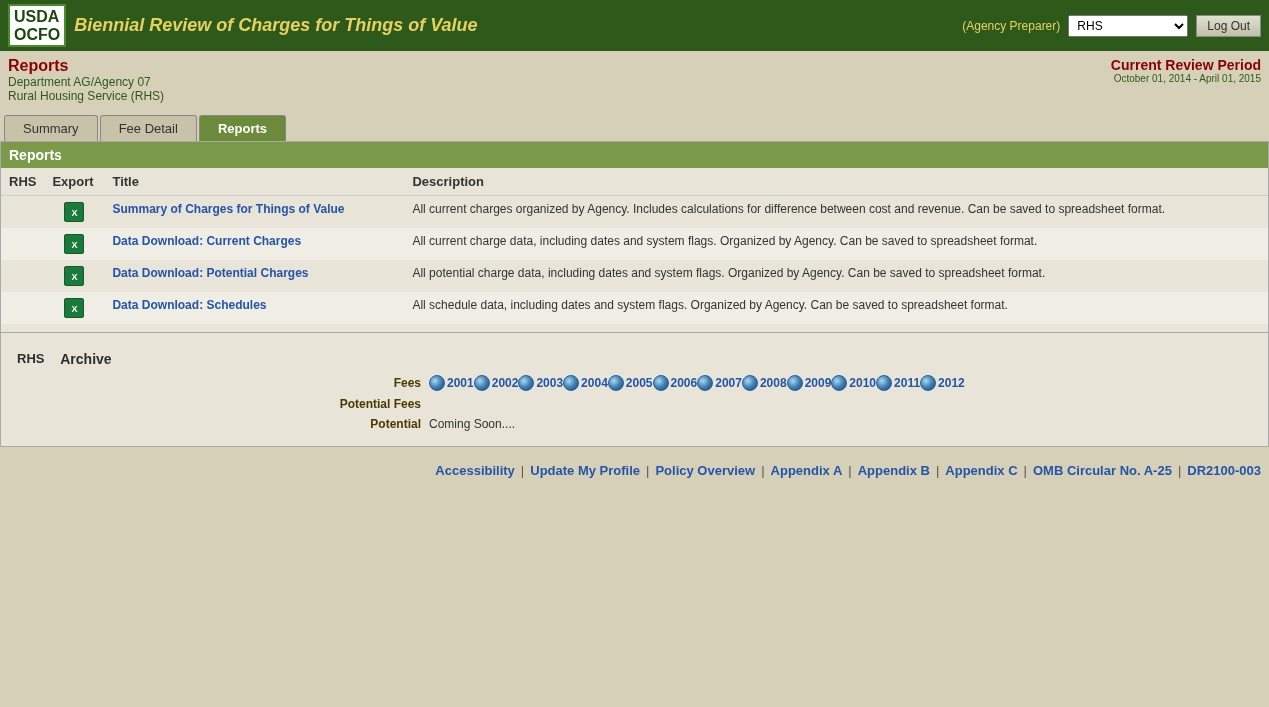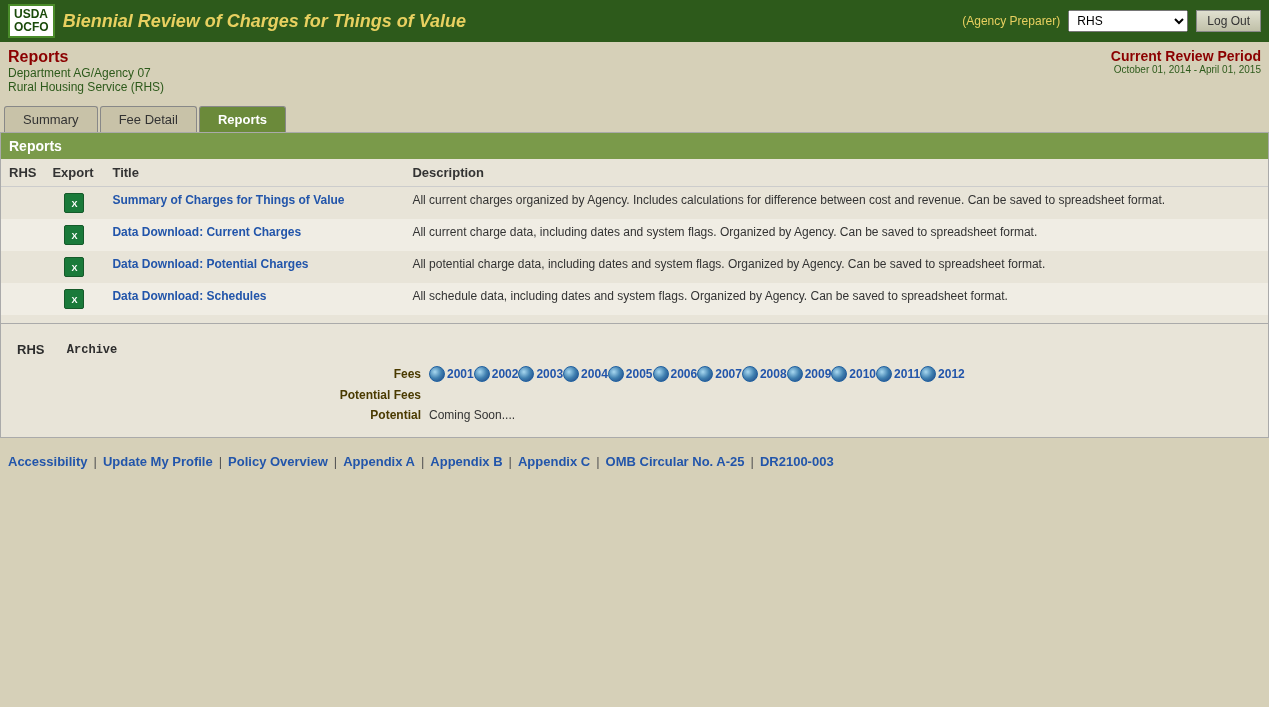--- a/index.html
+++ b/index.html
@@ -1,21 +1,21 @@
 <!DOCTYPE html>
 <html><head>
   <meta charset="utf-8">
   <style>
     * { margin: 0; padding: 0; box-sizing: border-box; }
     body { font-family: Arial, sans-serif; font-size: 13px; background: #d6d0b8; }
 
     
     .header { background: #2d5a1b; display: flex; align-items: center; justify-content: space-between; padding: 4px 8px; }
     .header-left { display: flex; align-items: center; gap: 8px; }
-    .usda-logo { background: #fff; border: 2px solid #4a8c2a; padding: 2px 4px; font-size: 12px; font-weight: bold; color: #1a4a0a; line-height: 1.1; }
+    .usda-logo { background: #fff; border: 2px solid #4a8c2a; padding: 2px 4px; font-size: 16px; font-weight: bold; color: #1a4a0a; line-height: 1.1; }
     .app-title { color: #e8d060; font-size: 18px; font-weight: bold; font-style: italic; }
     .header-right { display: flex; align-items: center; gap: 8px; }
     .agency-preparer { color: #e8d060; font-size: 12px; }
     .agency-select { padding: 2px 4px; font-size: 12px; min-width: 120px; }
     .logout-btn { background: linear-gradient(180deg, #e0e0d0, #c0c0a8); border: 1px solid #888; padding: 3px 10px; font-size: 12px; cursor: pointer; border-radius: 0; color: #333; }
 
     
     .info-row { display: flex; justify-content: space-between; align-items: flex-start; padding: 6px 8px 4px 8px; background: #d6d0b8; }
     .info-left .page-title { color: #8b0000; font-size: 16px; font-weight: bold; }
     .info-left .dept { color: #2d5a1b; font-size: 12px; }
@@ -46,21 +46,21 @@
     .archive-years { display: flex; flex-wrap: wrap; align-items: center; }
     .archive-year-link { display: inline-flex; align-items: center; gap: 2px; color: #2255aa; text-decoration: none; font-size: 12px; font-weight: bold; }
     .globe-icon { display: inline-block; width: 16px; height: 16px; background: radial-gradient(circle at 35% 35%, #a8d8f0, #4080b0, #1a4080); border-radius: 50%; border: 1px solid #2060a0; vertical-align: middle; }
     .coming-soon { color: #333; font-size: 12px; }
 
     
     .divider { border: none; border-top: 1px solid #aaa; margin: 8px 0; }
 
     
     .footer { background: #d6d0b8; padding: 16px 8px; text-align: center; }
-    .footer-links { display: flex; justify-content: flex-start; align-items: center; flex-wrap: wrap; gap: 4px; }
+    .footer-links { display: flex; justify-content: flex-end; align-items: center; flex-wrap: wrap; gap: 4px; }
     .footer-links a { color: #2255aa; text-decoration: none; font-size: 13px; font-weight: bold; }
     .footer-sep { color: #555; font-size: 13px; margin: 0 2px; }
 
     .archive-section { padding: 4px 0 12px 0; }
     .archive-rhs-label { display: inline-block; color: #2d2d2d; font-weight: bold; font-size: 13px; padding: 4px 8px; }
   </style>
 </head>
 <body>
 
 <div class="header">
@@ -153,21 +153,21 @@
     <td>All schedule data, including dates and system flags. Organized by Agency. Can be saved to spreadsheet format.</td>
   </tr>
       </tbody>
   </table>
 
   <hr class="divider">
 
   <div class="archive-section">
     <div style="display:flex; align-items:center; padding: 2px 8px;">
       <span class="archive-rhs-label">RHS</span>
-      <span style="font-weight:bold; font-size:12px; color:#2d2d2d;font-family:Liberation Mono, monospace;">&nbsp;&nbsp;Archive</span>
+      <span style="font-weight:bold; font-size:14px; color:#2d2d2d;">&nbsp;&nbsp;Archive</span>
     </div>
 
     <div class="archive-row">
       <div class="row-label">Fees</div>
       <div class="archive-years" id="fees-years">
           <a href="#" class="archive-year-link"><span class="globe-icon"></span>2001</a>
           <a href="#" class="archive-year-link"><span class="globe-icon"></span>2002</a>
           <a href="#" class="archive-year-link"><span class="globe-icon"></span>2003</a>
           <a href="#" class="archive-year-link"><span class="globe-icon"></span>2004</a>
           <a href="#" class="archive-year-link"><span class="globe-icon"></span>2005</a>

